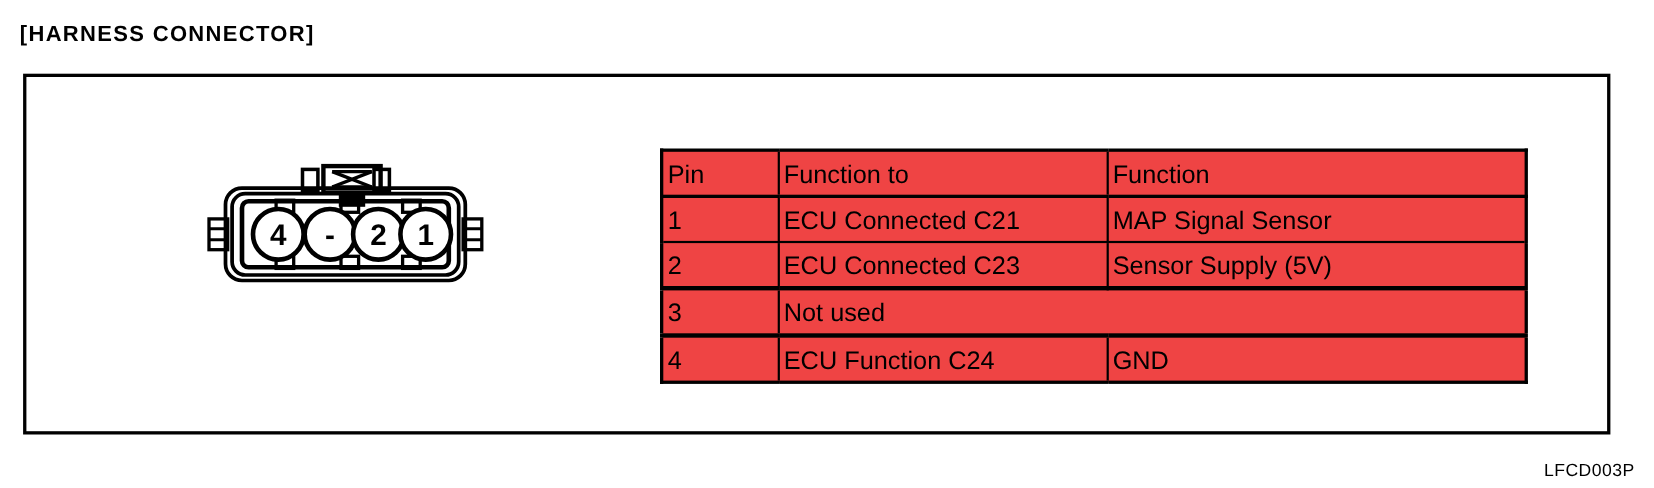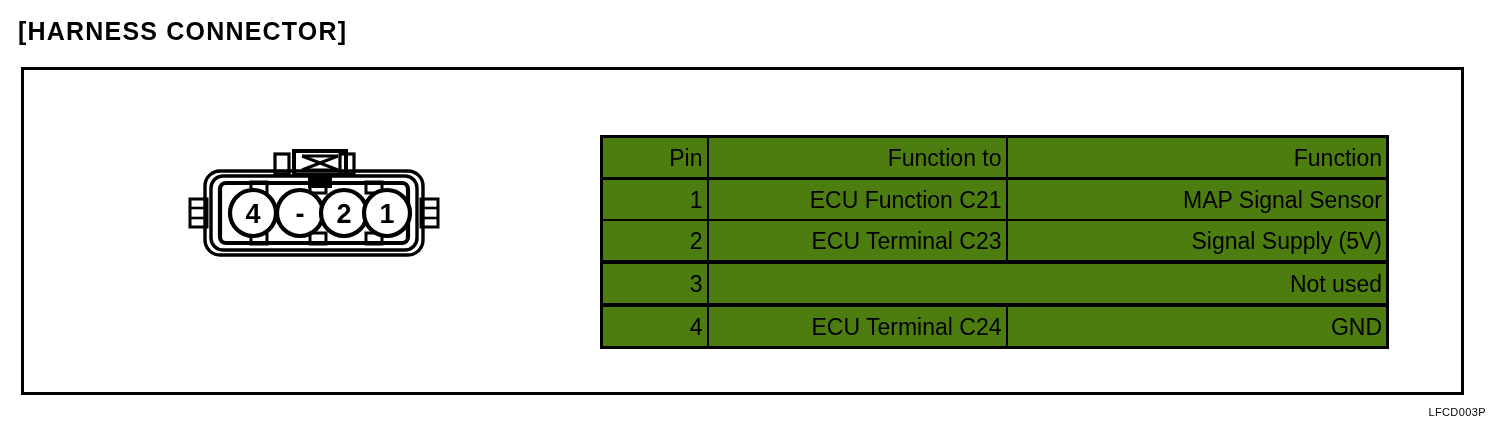--- a/index.html
+++ b/index.html
@@ -14,21 +14,21 @@
     font-family: "Liberation Sans", sans-serif;
     color: #000000;
     overflow: hidden;
   }
 
   
   #page-title {
     position: absolute;
     left: 18px;
     top: 16px;
-    font-size: 25px;
+    font-size: 20px;
     font-weight: bold;
     letter-spacing: 1.2px;
     line-height: 30px;
     white-space: nowrap;
   }
 
   
   #figure-frame {
     position: absolute;
     left: 21px;
@@ -62,46 +62,46 @@
     table-layout: fixed;
   }
   #pin-table col.c-pin      { width: 106px; }
   #pin-table col.c-conn     { width: 299px; }
   #pin-table col.c-func     { width: 381px; }
 
   #pin-table th,
   #pin-table td {
     border: 2px solid #000000;
     height: 39px;
-    text-align: right;
+    text-align: left;
     vertical-align: middle;
     font-size: 23px;
     font-weight: normal;
     padding: 0 4px;
     line-height: 26px;
     white-space: nowrap;
-    background: #4d7c0f;
+    background: #ef4444;
   }
   #pin-table thead th {
     border-bottom-width: 4px;
   }
   #pin-table .row-thick-top > * {
     border-top-width: 4px;
   }
   #pin-table .outer-left   { border-left-width: 3px; }
   #pin-table .outer-right  { border-right-width: 3px; }
   #pin-table tr:first-child > * { border-top-width: 3px; }
   #pin-table tr:last-child > *  { border-bottom-width: 3px; }
 
   
   #figure-code {
     position: absolute;
     right: 18px;
-    top: 406px;
-    font-size: 11px;
+    top: 420px;
+    font-size: 16px;
     letter-spacing: 0.4px;
     white-space: nowrap;
   }
 </style>
 </head>
 <body>
 
 <div id="page-title">[HARNESS CONNECTOR]</div>
 
 <div id="figure-frame"></div>
@@ -179,33 +179,33 @@
   <thead>
     <tr>
       <th class="outer-left">Pin</th>
       <th>Function to</th>
       <th class="outer-right">Function</th>
     </tr>
   </thead>
   <tbody>
     <tr>
       <td class="outer-left">1</td>
-      <td>ECU Function C21</td>
+      <td>ECU Connected C21</td>
       <td class="outer-right">MAP Signal Sensor</td>
     </tr>
     <tr>
       <td class="outer-left">2</td>
-      <td>ECU Terminal C23</td>
-      <td class="outer-right">Signal Supply (5V)</td>
+      <td>ECU Connected C23</td>
+      <td class="outer-right">Sensor Supply (5V)</td>
     </tr>
     <tr class="row-thick-top">
       <td class="outer-left">3</td>
       <td class="outer-right" colspan="2">Not used</td>
     </tr>
     <tr class="row-thick-top">
       <td class="outer-left">4</td>
-      <td>ECU Terminal C24</td>
+      <td>ECU Function C24</td>
       <td class="outer-right">GND</td>
     </tr>
   </tbody>
 </table>
 
 <div id="figure-code">LFCD003P</div>
 
 </body></html>

